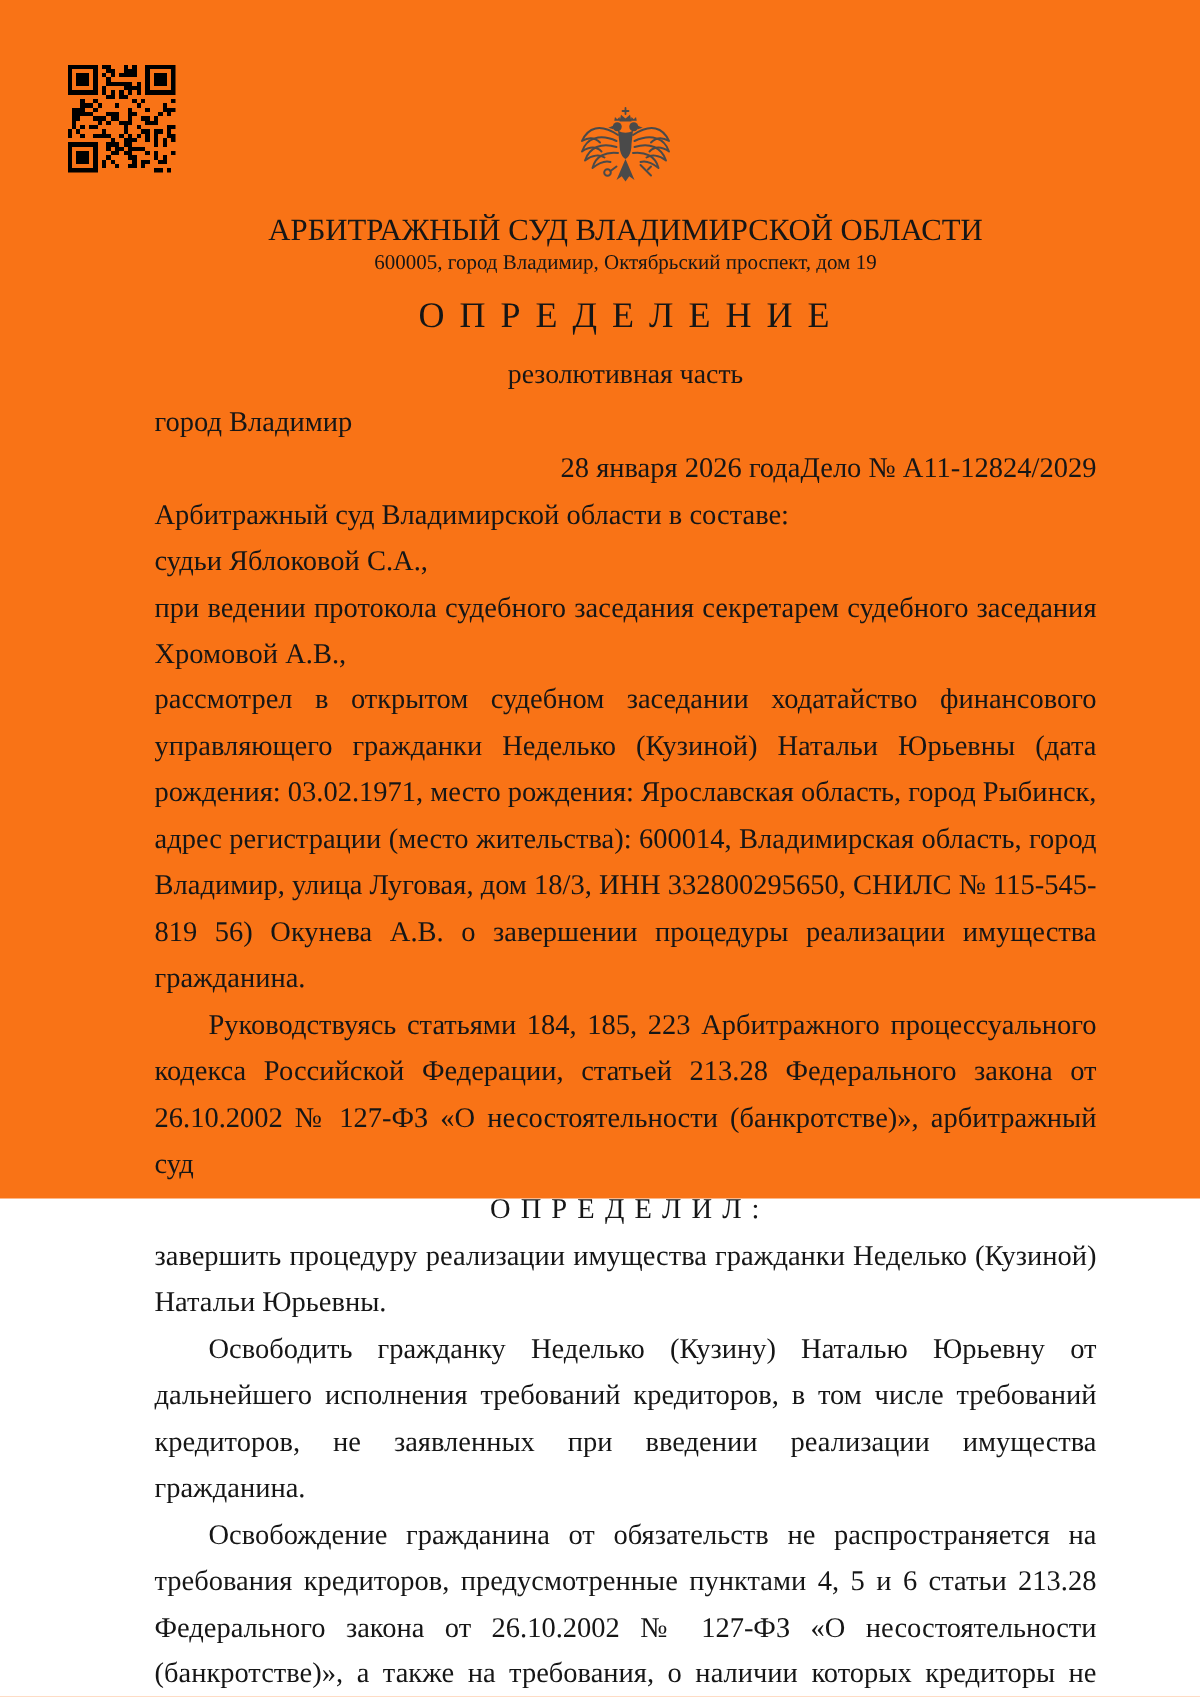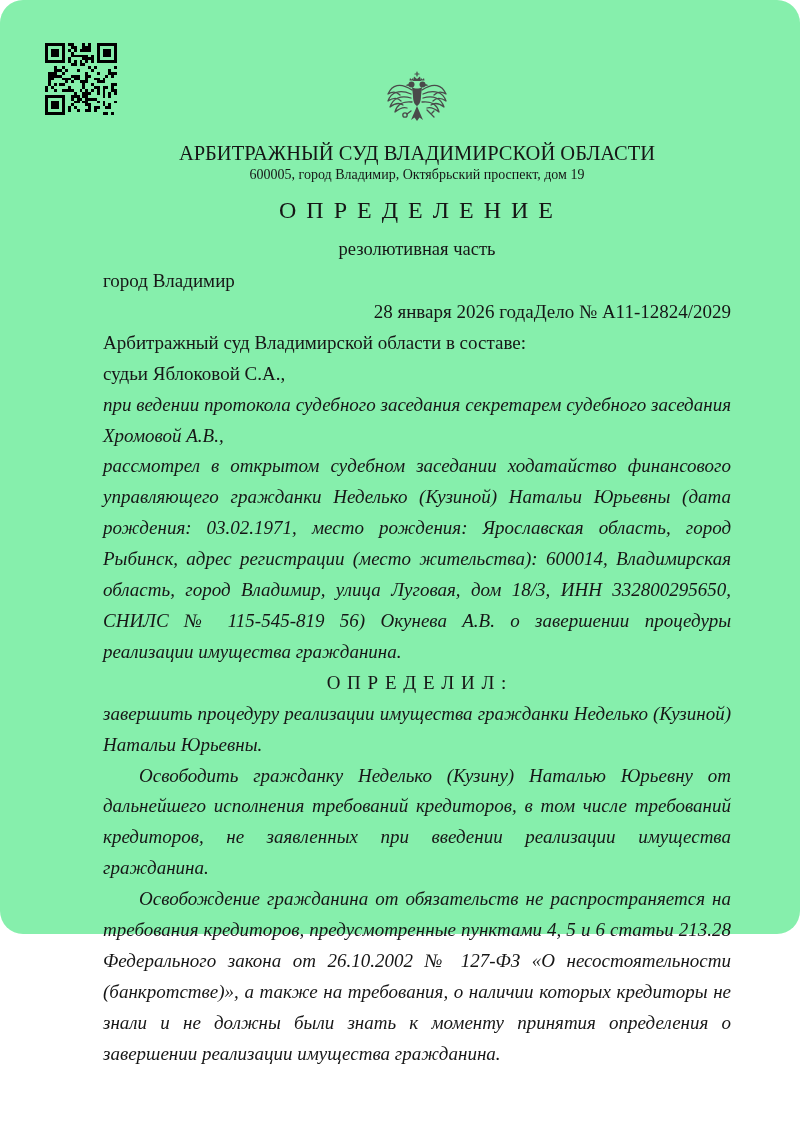--- a/index.html
+++ b/index.html
@@ -10,23 +10,22 @@
   body {
     width: 800px;
     height: 1131px;
     overflow: hidden;
     font-family: "Liberation Serif", "DejaVu Serif", serif;
     color: #161616;
   }
   .page {
     position: relative;
     width: 800px;
-    height: 934px;
-    background: #86efac;
-    border-radius: 23px;
+    height: 799px;
+    background: #f97316;
   }
   .qr {
     position: absolute;
     left: 45px;
     top: 43px;
     width: 72px;
     height: 72px;
   }
   .content {
     position: absolute;
@@ -70,21 +69,20 @@
     justify-content: flex-end;
   }
   #paragraphs p {
     margin: 0;
     font-size: 19px;
     line-height: 30.9px;
   }
   #paragraphs p.justify {
     text-align: justify;
     text-align-last: left;
-    font-style: italic;
   }
   #paragraphs p.indent {
     text-indent: 36px;
   }
   #paragraphs p.center {
     text-align: center;
     letter-spacing: 1px;
   }
 </style>
 </head>
@@ -409,20 +407,21 @@
         <span>28 января 2026 года</span>
         <span>Дело № А11-12824/2029</span>
       </div>
     </div>
 
     <div id="paragraphs">
         <p>Арбитражный суд Владимирской области в составе:</p>
         <p>судьи Яблоковой С.А.,</p>
         <p class="justify">при ведении протокола судебного заседания секретарем судебного заседания Хромовой А.В.,</p>
         <p class="justify">рассмотрел в открытом судебном заседании ходатайство финансового управляющего гражданки Неделько (Кузиной) Натальи Юрьевны (дата рождения: 03.02.1971, место рождения: Ярославская область, город Рыбинск, адрес регистрации (место жительства): 600014, Владимирская область, город Владимир, улица Луговая, дом 18/3, ИНН 332800295650, СНИЛС № 115-545-819 56) Окунева А.В. о завершении процедуры реализации имущества гражданина.</p>
+        <p class="justify indent">Руководствуясь статьями 184, 185, 223 Арбитражного процессуального кодекса Российской Федерации, статьей 213.28 Федерального закона от 26.10.2002 № 127-ФЗ «О несостоятельности (банкротстве)», арбитражный суд</p>
         <p class="center">О П Р Е Д Е Л И Л :</p>
         <p class="justify">завершить процедуру реализации имущества гражданки Неделько (Кузиной) Натальи Юрьевны.</p>
         <p class="justify indent">Освободить гражданку Неделько (Кузину) Наталью Юрьевну от дальнейшего исполнения требований кредиторов, в том числе требований кредиторов, не заявленных при введении реализации имущества гражданина.</p>
         <p class="justify indent">Освобождение гражданина от обязательств не распространяется на требования кредиторов, предусмотренные пунктами 4, 5 и 6 статьи 213.28 Федерального закона от 26.10.2002 № 127-ФЗ «О несостоятельности (банкротстве)», а также на требования, о наличии которых кредиторы не знали и не должны были знать к моменту принятия определения о завершении реализации имущества гражданина.</p>
       </div>
 
   </div>
 </div>
 
 </body></html>

